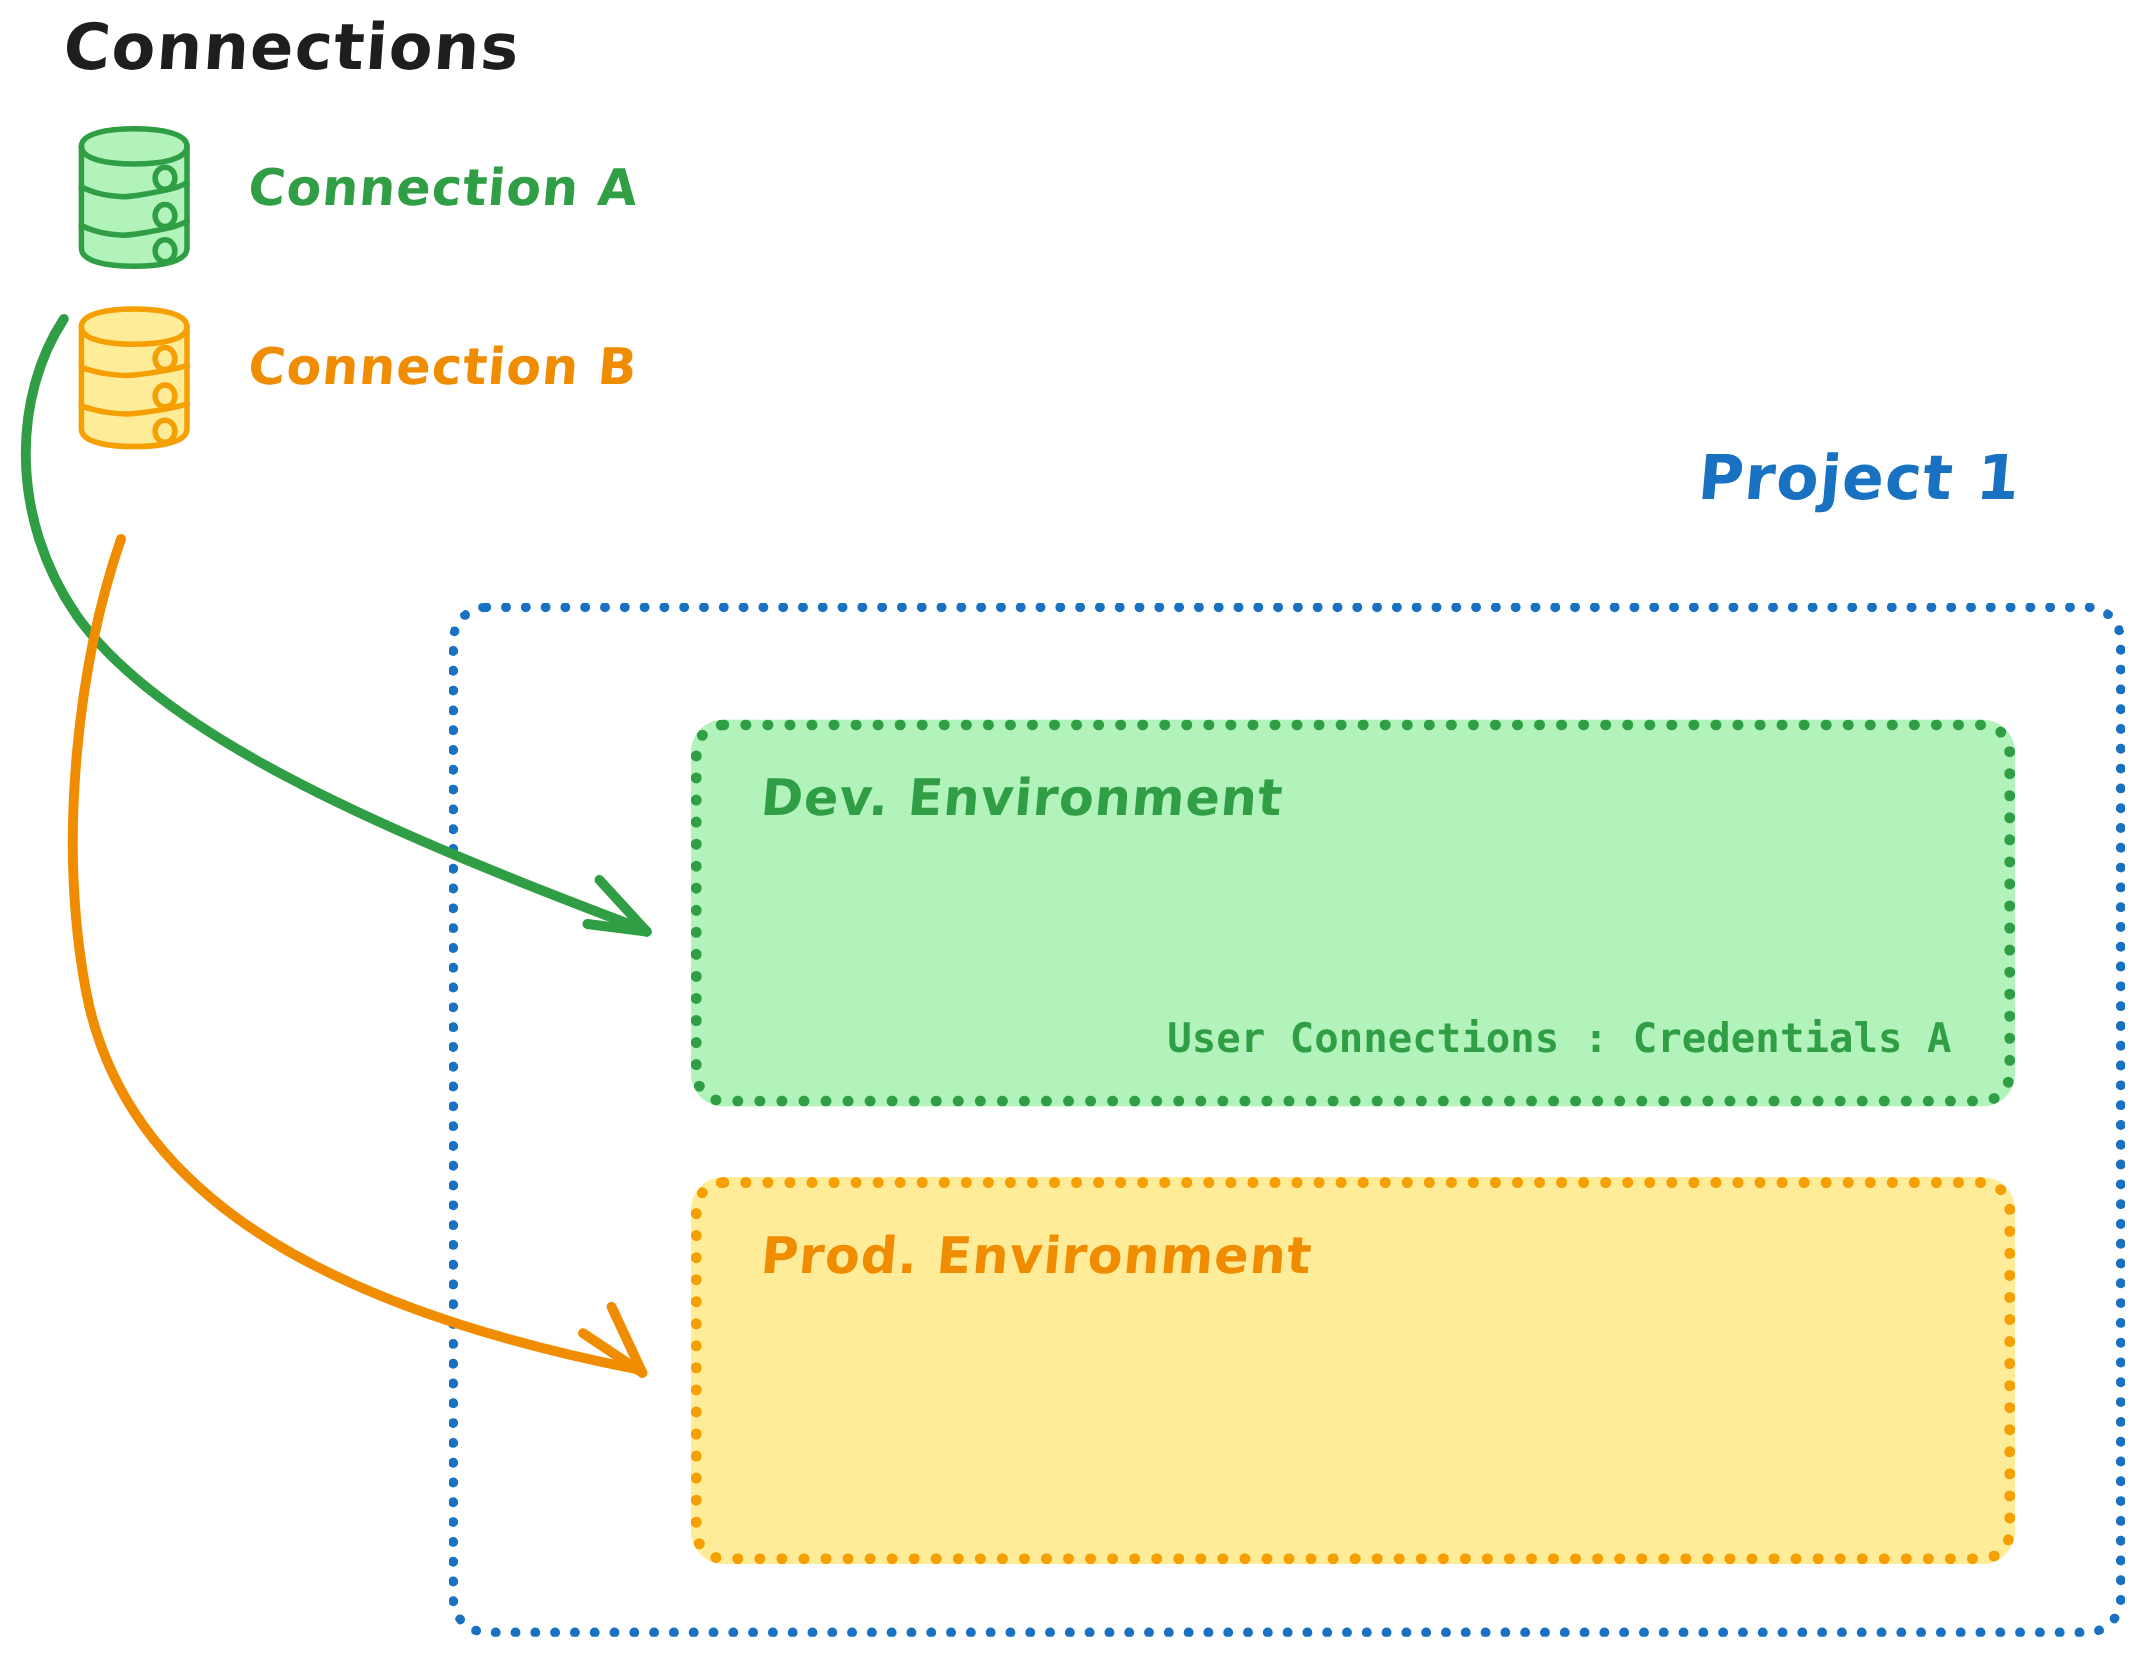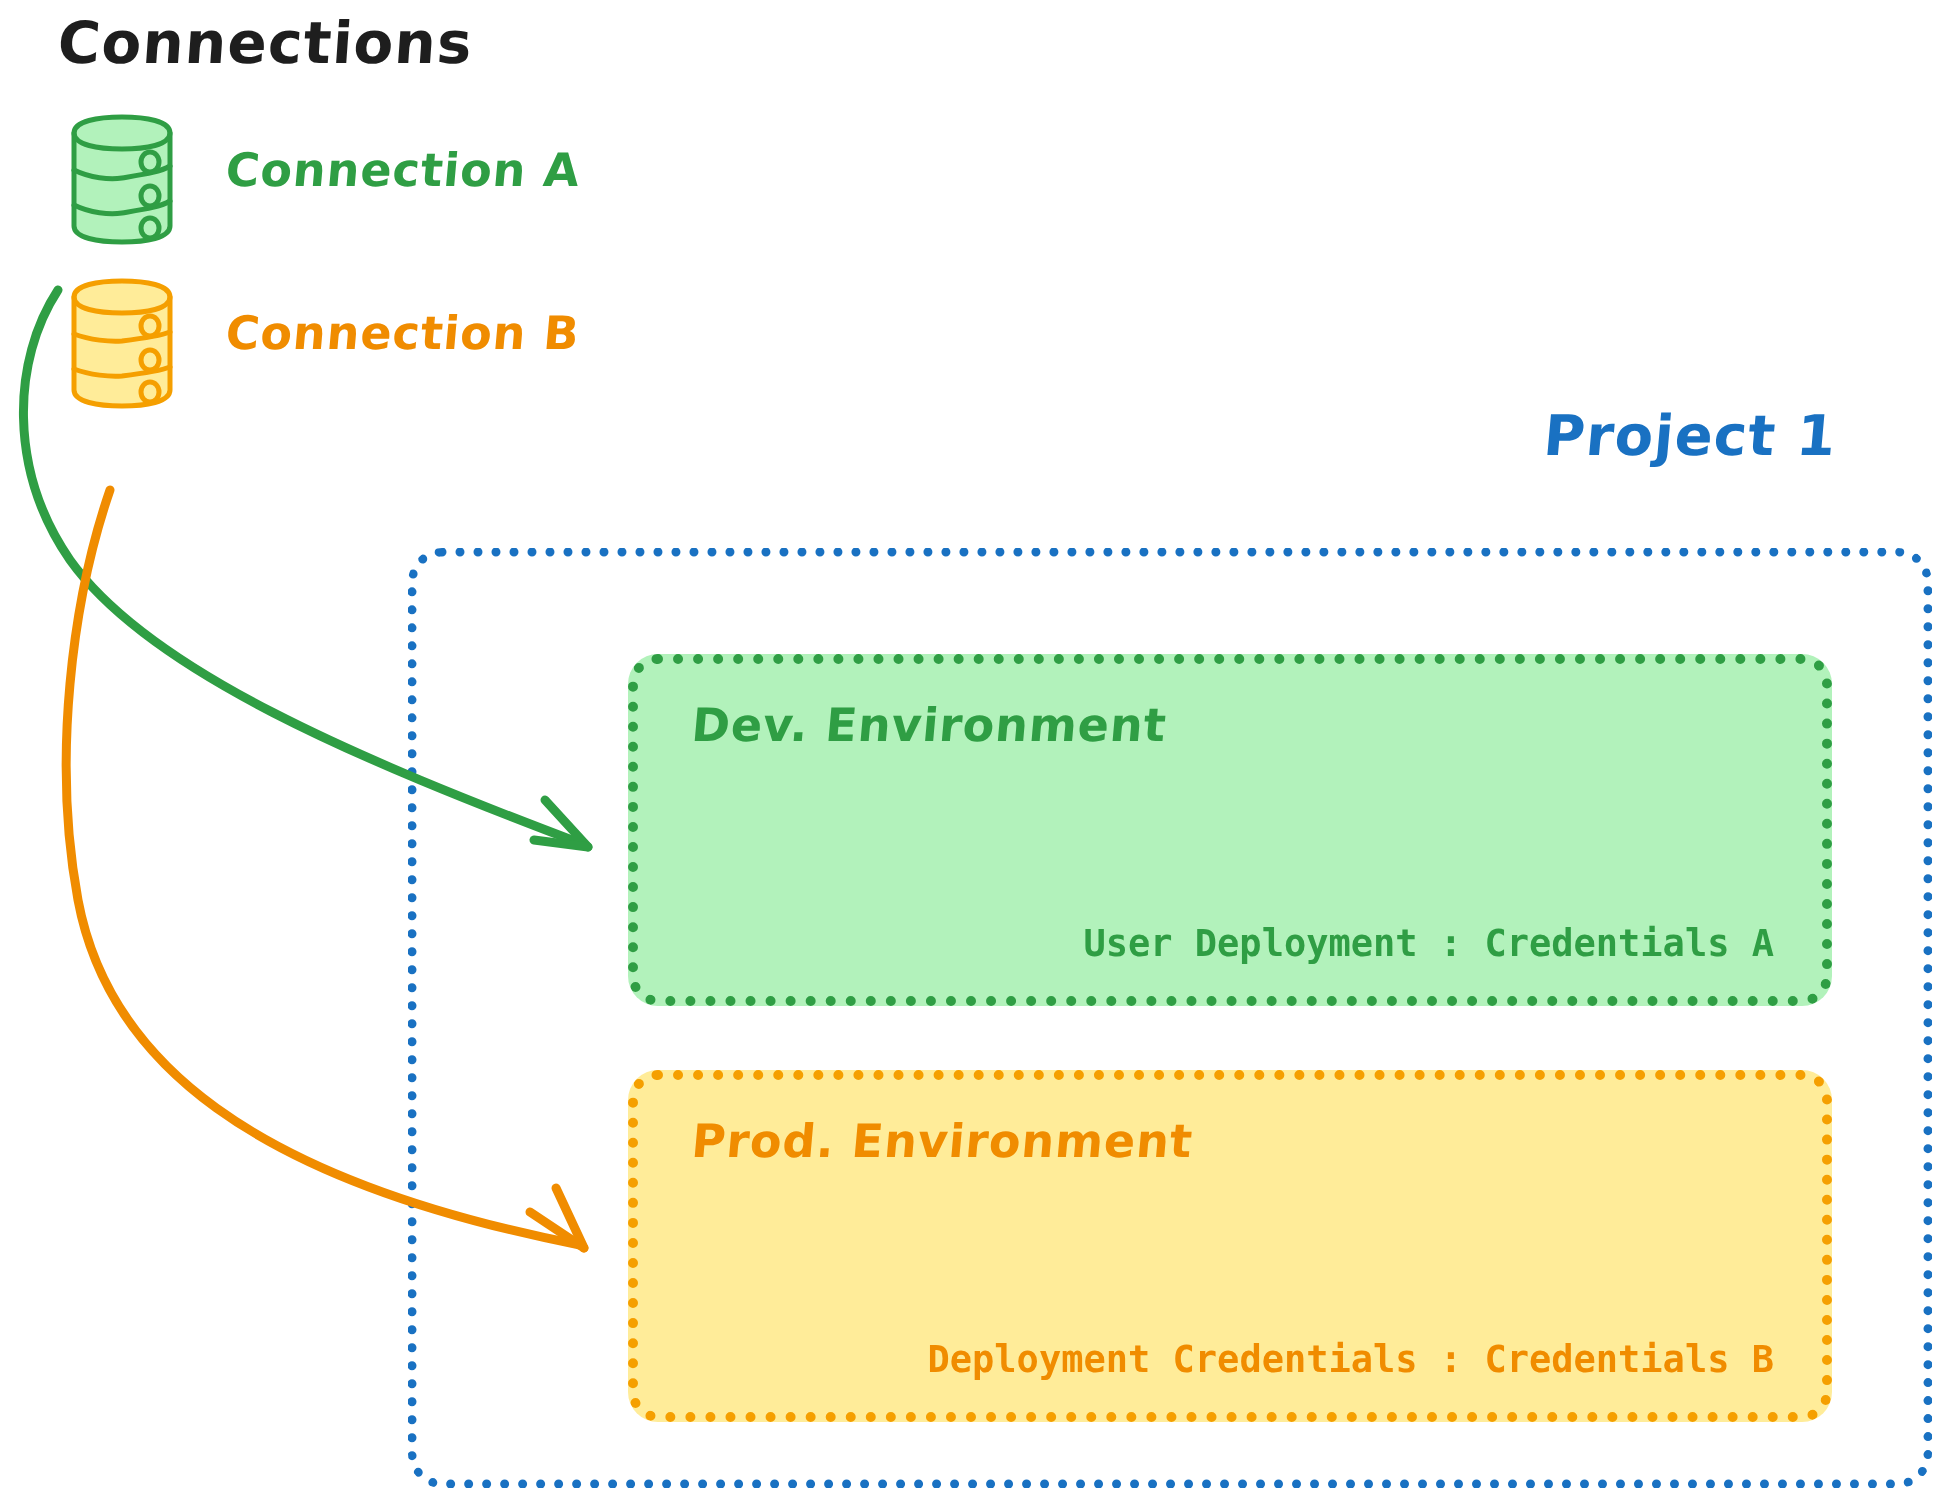--- a/index.html
+++ b/index.html
@@ -174,26 +174,25 @@
     </svg>
   </div>
   <div class="hand conn-label" id="label-connection-b">Connection B</div>
 
   <div id="label-project-1" class="hand">Project 1</div>
 
   <div id="project-boundary"></div>
 
   <div class="env-card" id="card-dev">
     <div class="hand env-title" id="title-dev">Dev. Environment</div>
-    <div class="mono env-credentials" id="cred-dev">User Deployment : Credentials A</div>
+    <div class="mono env-credentials" id="cred-dev">User Connections : Credentials A</div>
   </div>
 
   <div class="env-card" id="card-prod">
     <div class="hand env-title" id="title-prod">Prod. Environment</div>
-    <div class="mono env-credentials" id="cred-prod">Deployment Credentials : Credentials B</div>
   </div>
 
   <svg id="arrow-layer" viewBox="0 0 1948 1506" xmlns="http://www.w3.org/2000/svg">
 
     <g>
       <path d="M58 290
                C12 360, 8 470, 70 560
                C150 672, 360 760, 585 845" fill="none" stroke="#2f9e44" stroke-width="9" stroke-linecap="round" stroke-linejoin="round"></path>
       <path d="M545 800 L588 847" fill="none" stroke="#2f9e44" stroke-width="9" stroke-linecap="round"></path>
       <path d="M534 840 L588 847" fill="none" stroke="#2f9e44" stroke-width="9" stroke-linecap="round"></path>

